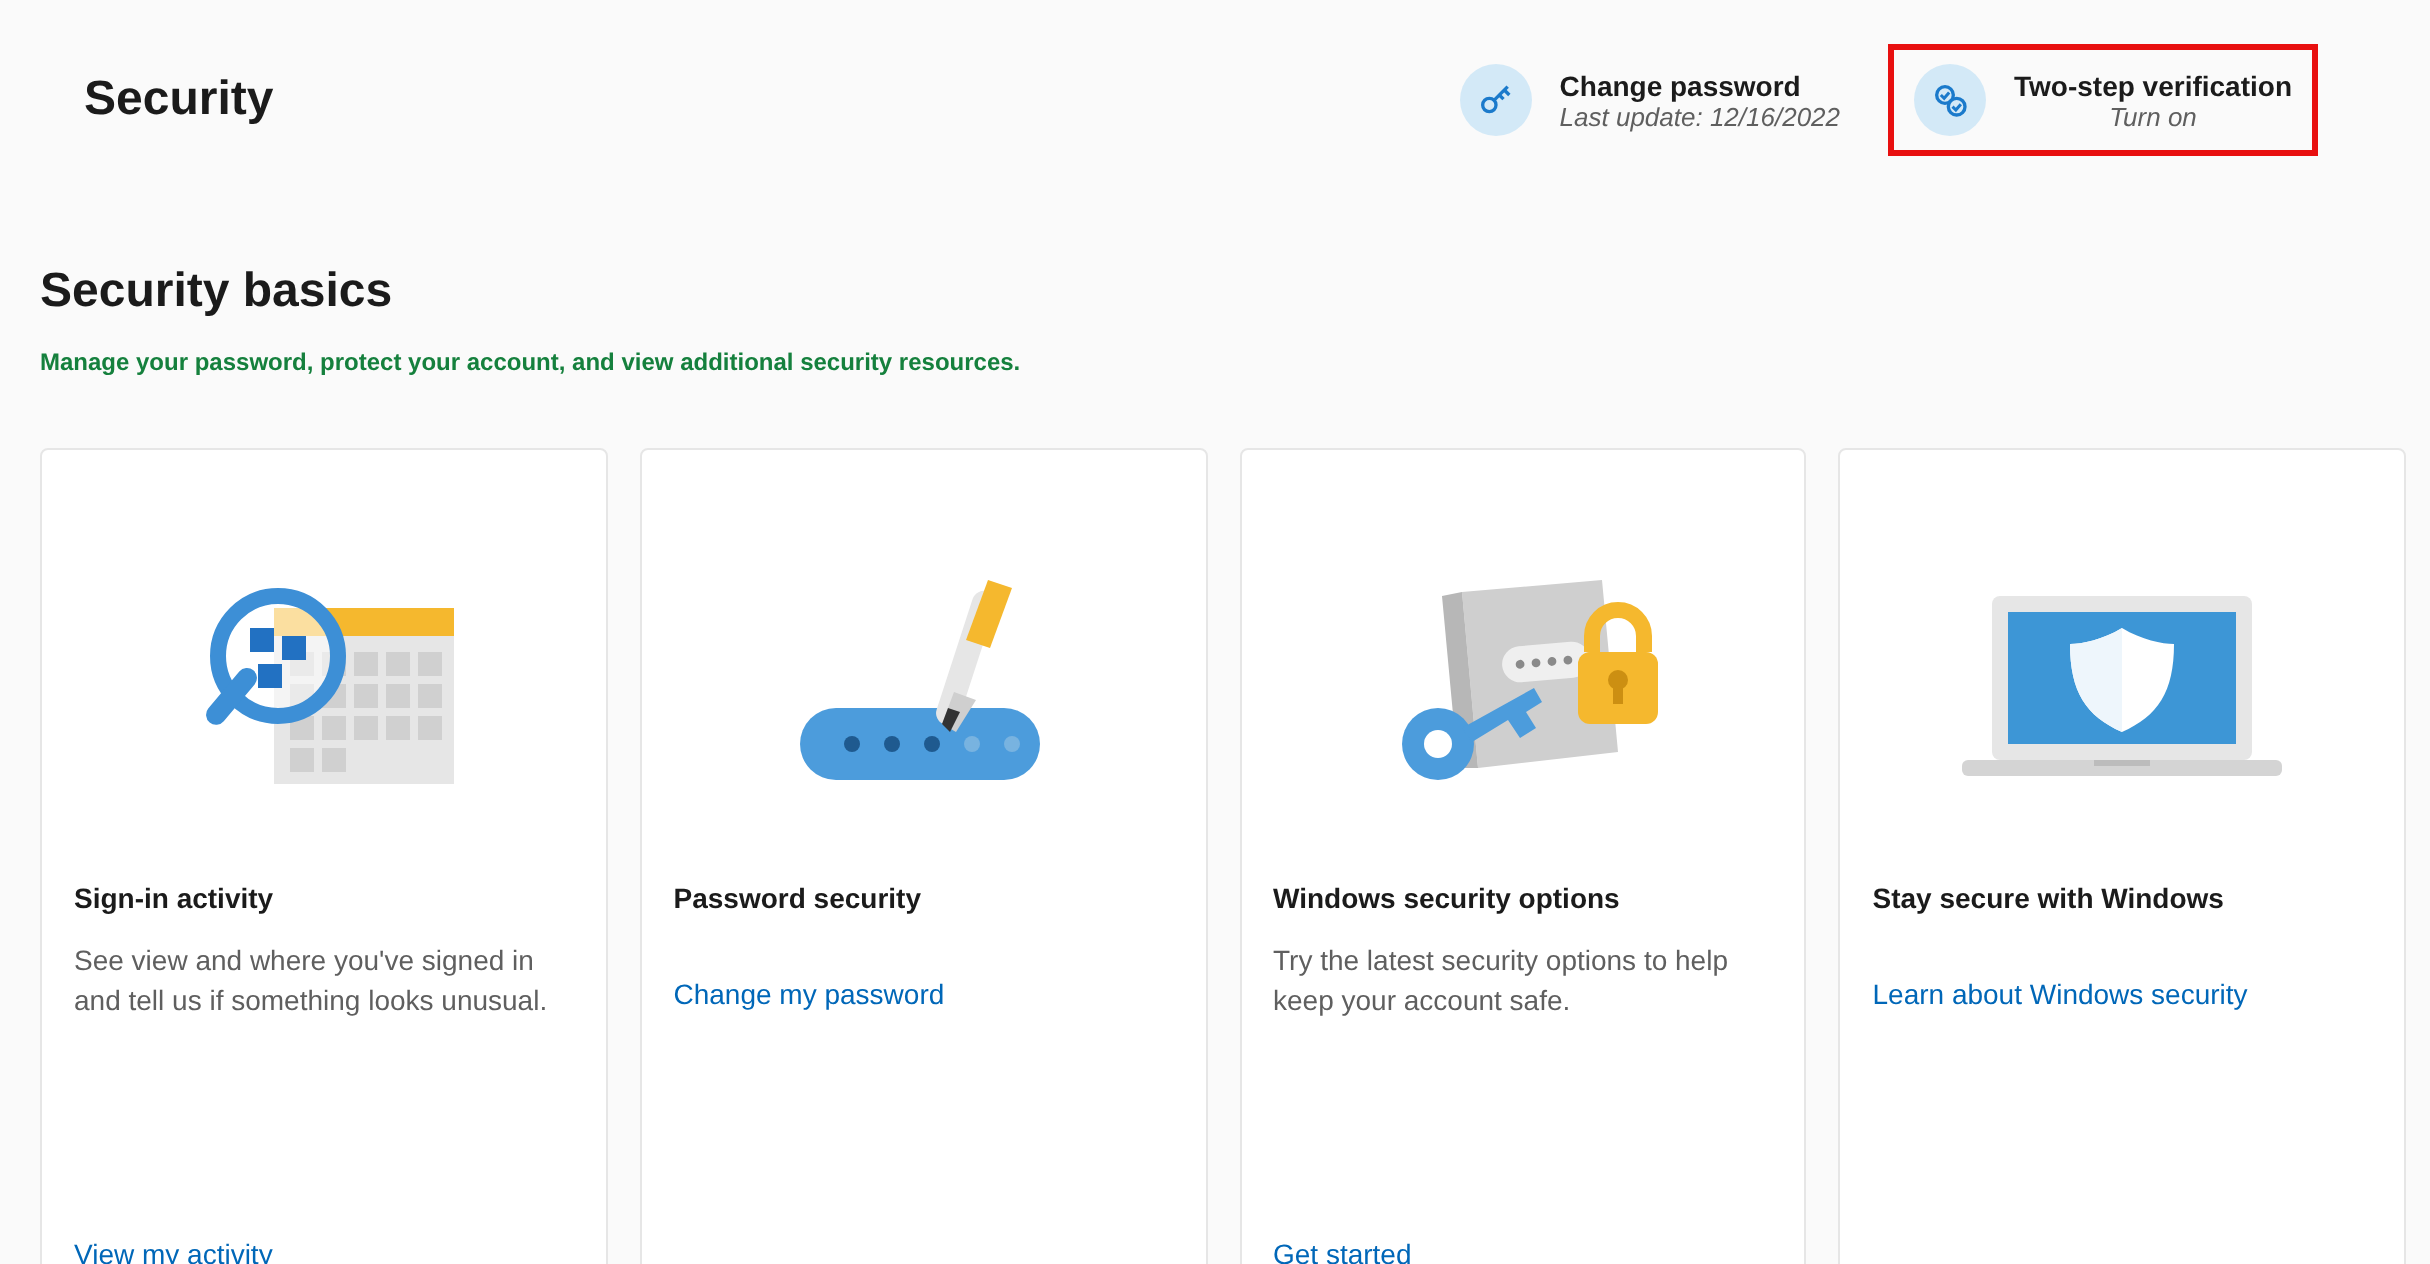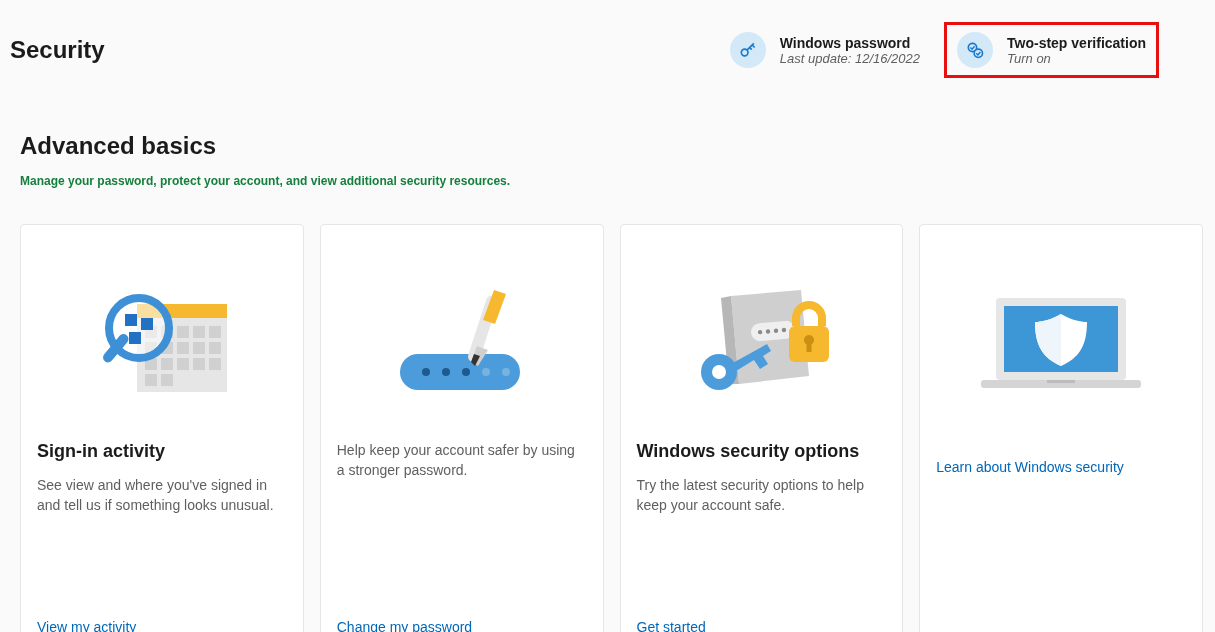--- a/index.html
+++ b/index.html
@@ -7,21 +7,21 @@
       font-family: 'Segoe UI', Tahoma, sans-serif;
       background: #fafafa;
       color: #1b1b1b;
       width: 1215px;
       height: 632px;
       overflow: hidden;
     }
     .header {
       display: flex;
       align-items: center;
-      padding: 28px 26px 0 10px;
+      padding: 28px 26px 0 42px;
       gap: 40px;
     }
     .page-title {
       font-size: 24px;
       font-weight: 600;
       color: #1b1b1b;
       flex: 0 0 auto;
     }
     .header-actions {
       display: flex;
@@ -33,20 +33,21 @@
       display: flex;
       align-items: center;
       gap: 14px;
       cursor: pointer;
       padding: 4px;
     }
     .action-item.highlighted {
       border: 3px solid #e80f0f;
       padding: 6px 10px;
       margin: -6px -10px;
+      text-align: center;
     }
     .icon-circle {
       width: 36px;
       height: 36px;
       border-radius: 50%;
       background: #d3e9f7;
       display: flex;
       align-items: center;
       justify-content: center;
       flex-shrink: 0;
@@ -90,21 +91,21 @@
       flex-direction: column;
       padding: 16px;
     }
     .card-illust {
       height: 200px;
       display: flex;
       align-items: center;
       justify-content: center;
     }
     .card-title {
-      font-size: 18px;
+      font-size: 14px;
       font-weight: 600;
       color: #1b1b1b;
       margin-bottom: 14px;
     }
     .card-desc {
       font-size: 14px;
       color: #5f5f5f;
       line-height: 1.4;
       flex: 1;
     }
@@ -127,21 +128,21 @@
     <div class="action-item">
       <div class="icon-circle">
         <svg width="20" height="20" viewBox="0 0 24 24" fill="none">
           <circle cx="8" cy="15" r="4" stroke="#1b7acb" stroke-width="2"></circle>
           <line x1="10.5" y1="12.5" x2="19" y2="4" stroke="#1b7acb" stroke-width="2"></line>
           <line x1="17" y1="6" x2="20" y2="9" stroke="#1b7acb" stroke-width="2"></line>
           <line x1="14" y1="9" x2="16.5" y2="11.5" stroke="#1b7acb" stroke-width="2"></line>
         </svg>
       </div>
       <div class="action-text">
-        <div class="action-title">Windows password</div>
+        <div class="action-title">Change password</div>
         <div class="action-sub">Last update: 12/16/2022</div>
       </div>
     </div>
 
     <div class="action-item highlighted">
       <div class="icon-circle">
         <svg width="20" height="20" viewBox="0 0 24 24" fill="none">
           <circle cx="9" cy="9" r="5" stroke="#1b7acb" stroke-width="2"></circle>
           <path d="M6.5 9 L8.5 11 L11.5 7.5" stroke="#1b7acb" stroke-width="1.8" fill="none"></path>
           <circle cx="16" cy="16" r="5" stroke="#1b7acb" stroke-width="2" fill="#d3e9f7"></circle>
@@ -151,21 +152,21 @@
       <div class="action-text">
         <div class="action-title">Two-step verification</div>
         <div class="action-sub">Turn on</div>
       </div>
     </div>
 
   </div>
 </div>
 
 <div class="section-heading">
-  <div class="section-title">Advanced basics</div>
+  <div class="section-title">Security basics</div>
   <div class="section-desc">Manage your password, protect your account, and view additional security resources.</div>
 </div>
 
 <div class="cards">
 
   <div class="card">
     <div class="card-illust">
       <svg width="150" height="130" viewBox="0 0 150 130">
         <rect x="50" y="28" width="90" height="14" fill="#f5b82e"></rect>
         <rect x="50" y="42" width="90" height="74" fill="#e6e6e6"></rect>
@@ -208,21 +209,21 @@
         <circle cx="64" cy="96" r="4" fill="#1f5a8f"></circle>
         <circle cx="84" cy="96" r="4" fill="#1f5a8f"></circle>
         <circle cx="104" cy="96" r="4" fill="#78b3e0"></circle>
         <circle cx="124" cy="96" r="4" fill="#78b3e0"></circle>
         <rect x="95" y="18" width="12" height="70" rx="6" fill="#e6e6e6" transform="rotate(18 101 53)"></rect>
         <path d="M112 14 L124 18 L113 48 L101 44 Z" fill="#f5b82e"></path>
         <path d="M89 86 L95 70 L106 74 L96 90 Z" fill="#cfcfcf"></path>
         <path d="M89 86 L92 78 L98 80 L93 90 Z" fill="#333"></path>
       </svg>
     </div>
-    <div class="card-desc">Help keep your account safer by using a stronger password.</div>
+    <div class="card-title">Password security</div>
     <div class="card-link">Change my password</div>
   </div>
 
   <div class="card">
     <div class="card-illust">
       <svg width="180" height="130" viewBox="0 0 180 130">
         <path d="M60 20 L130 14 L138 100 L68 108 Z" fill="#cfcfcf"></path>
         <path d="M60 20 L68 108 L58 108 L50 22 Z" fill="#b7b7b7"></path>
         <rect x="80" y="46" width="44" height="18" rx="9" fill="#efefef" transform="rotate(-5 102 55)"></rect>
         <g transform="rotate(-5 102 55)">
@@ -249,16 +250,17 @@
     <div class="card-illust">
       <svg width="200" height="130" viewBox="0 0 200 130">
         <rect x="35" y="22" width="130" height="82" rx="4" fill="#e6e6e6"></rect>
         <rect x="43" y="30" width="114" height="66" fill="#3d96d6"></rect>
         <rect x="20" y="104" width="160" height="8" rx="3" fill="#d4d4d4"></rect>
         <rect x="86" y="104" width="28" height="3" fill="#bcbcbc"></rect>
         <path d="M100 38 C90 44 80 46 74 46 C74 70 82 82 100 90 C118 82 126 70 126 46 C120 46 110 44 100 38 Z" fill="#fff"></path>
         <path d="M100 38 C90 44 80 46 74 46 C74 70 82 82 100 90 Z" fill="#eef6fc"></path>
       </svg>
     </div>
+    <div class="card-title">Stay secure with Windows</div>
     <div class="card-link">Learn about Windows security</div>
   </div>
 
 </div>
 
 </body></html>

